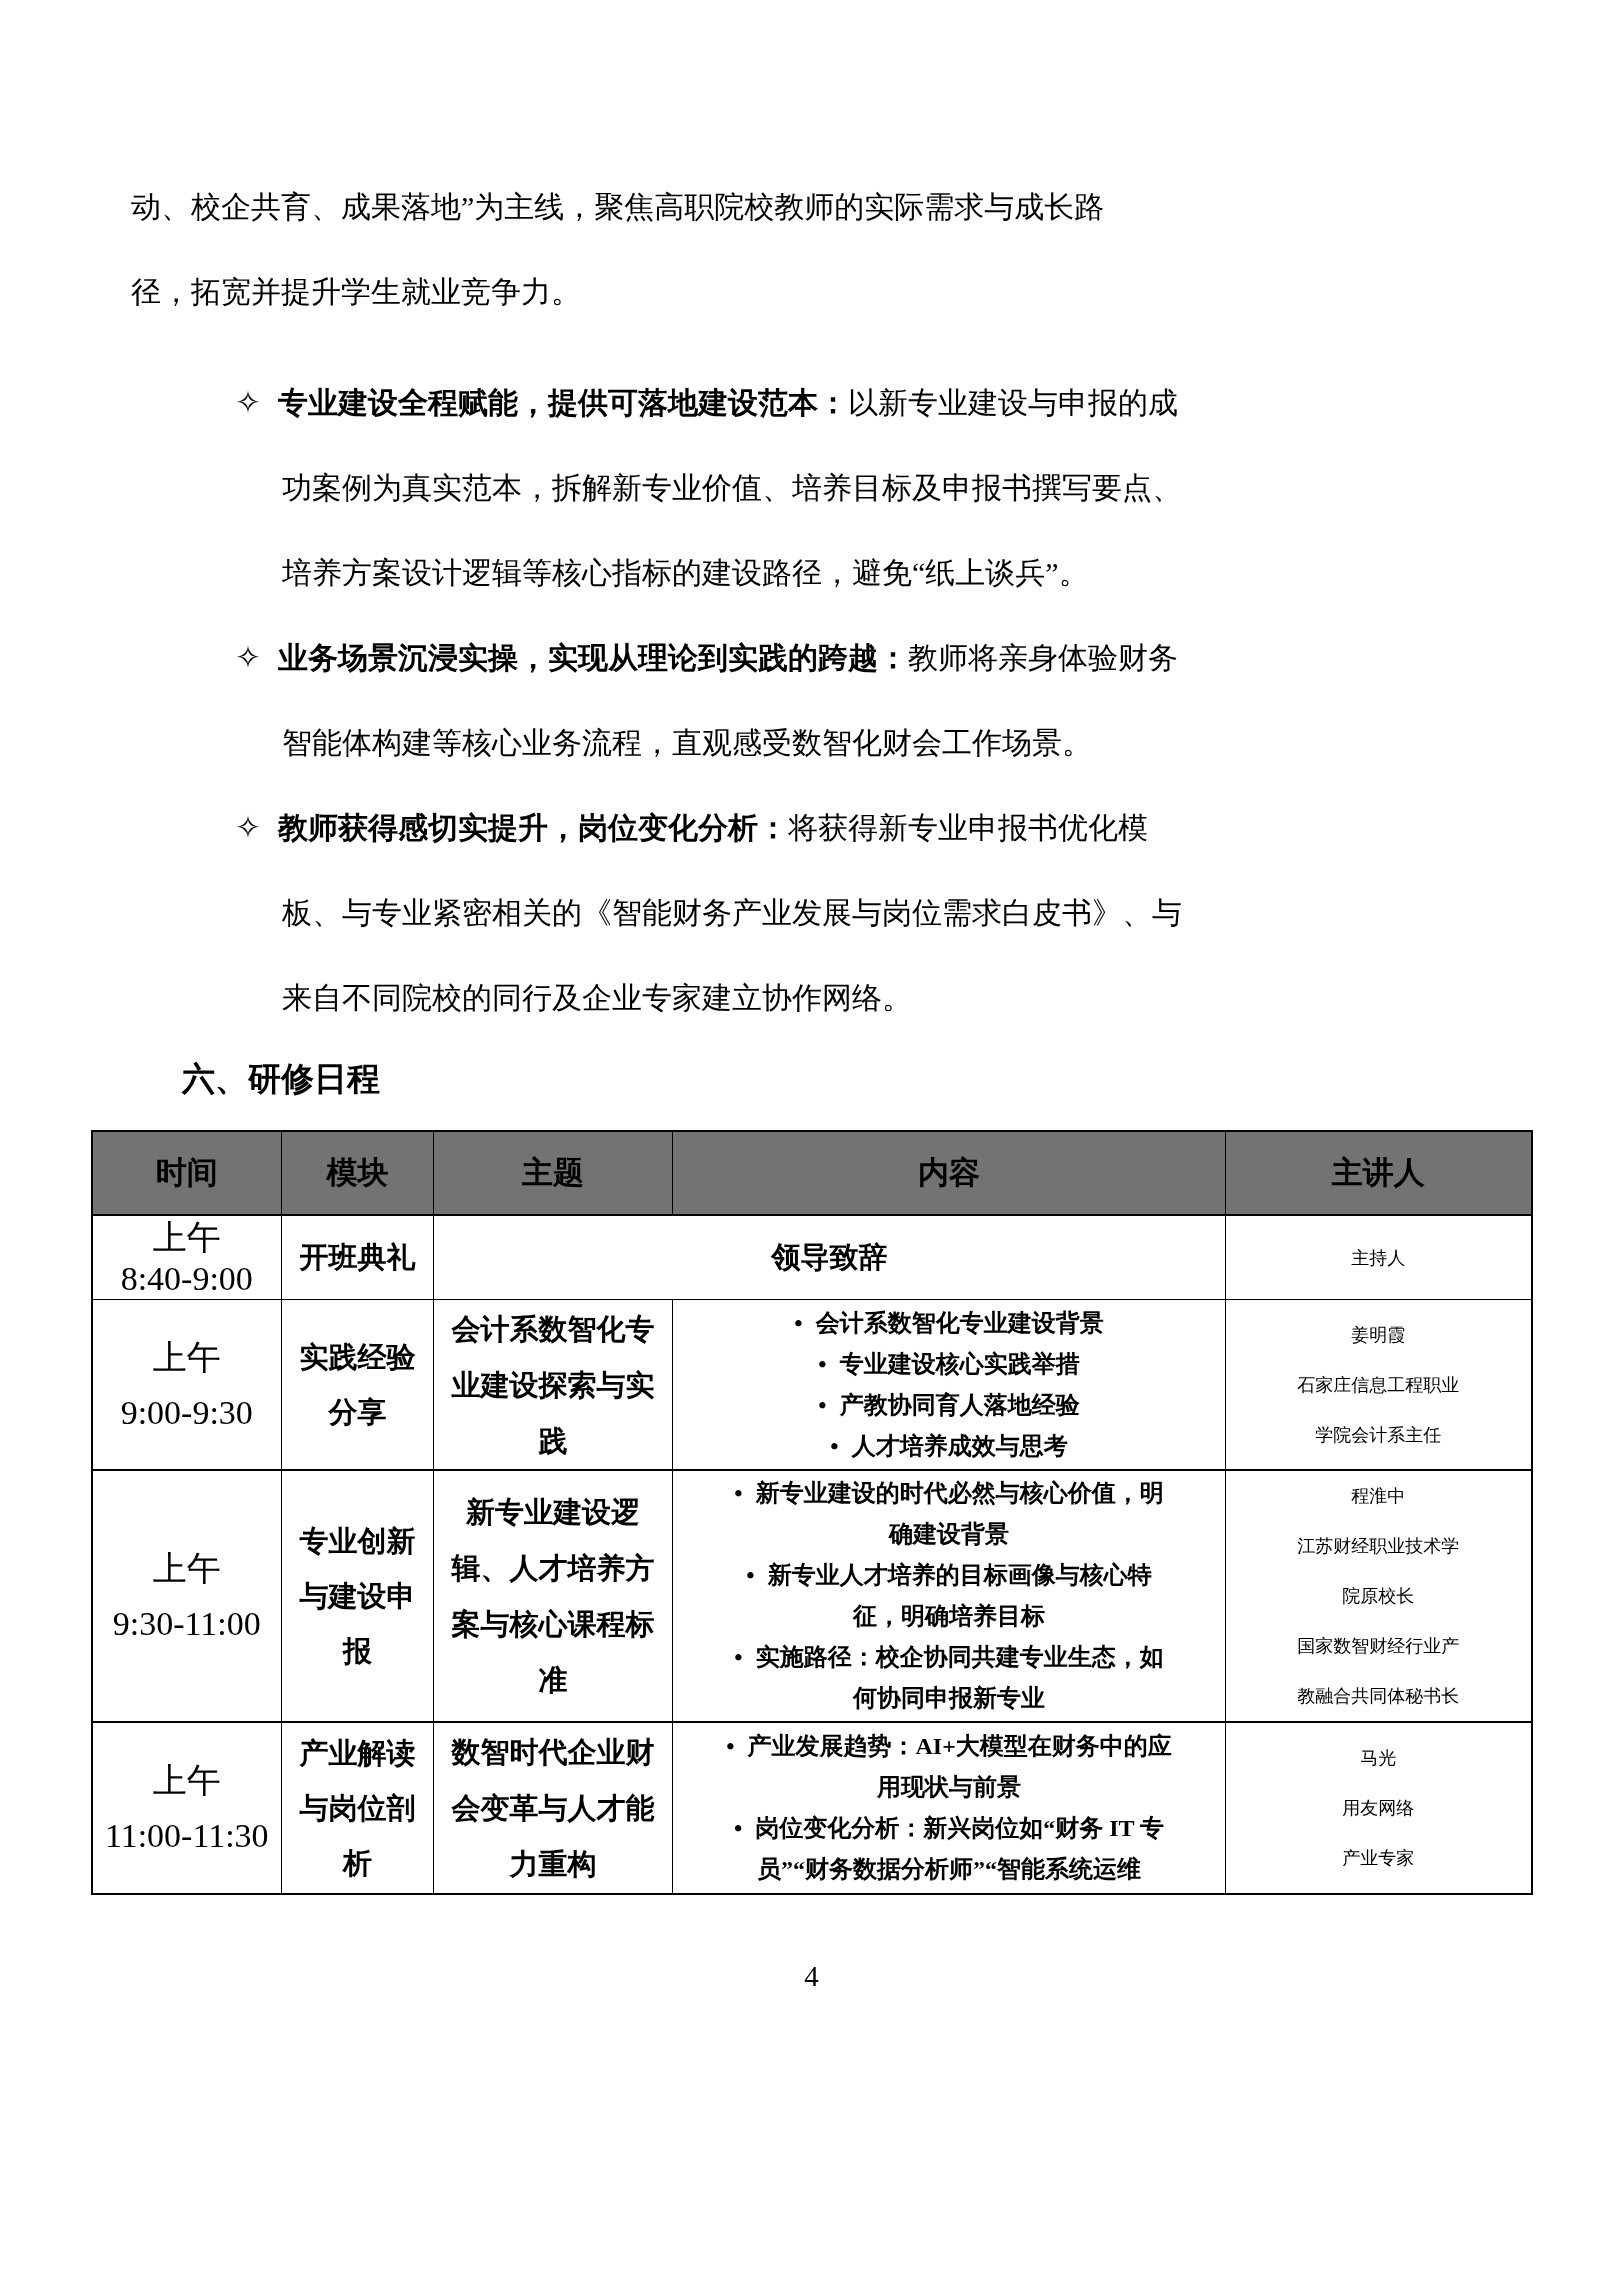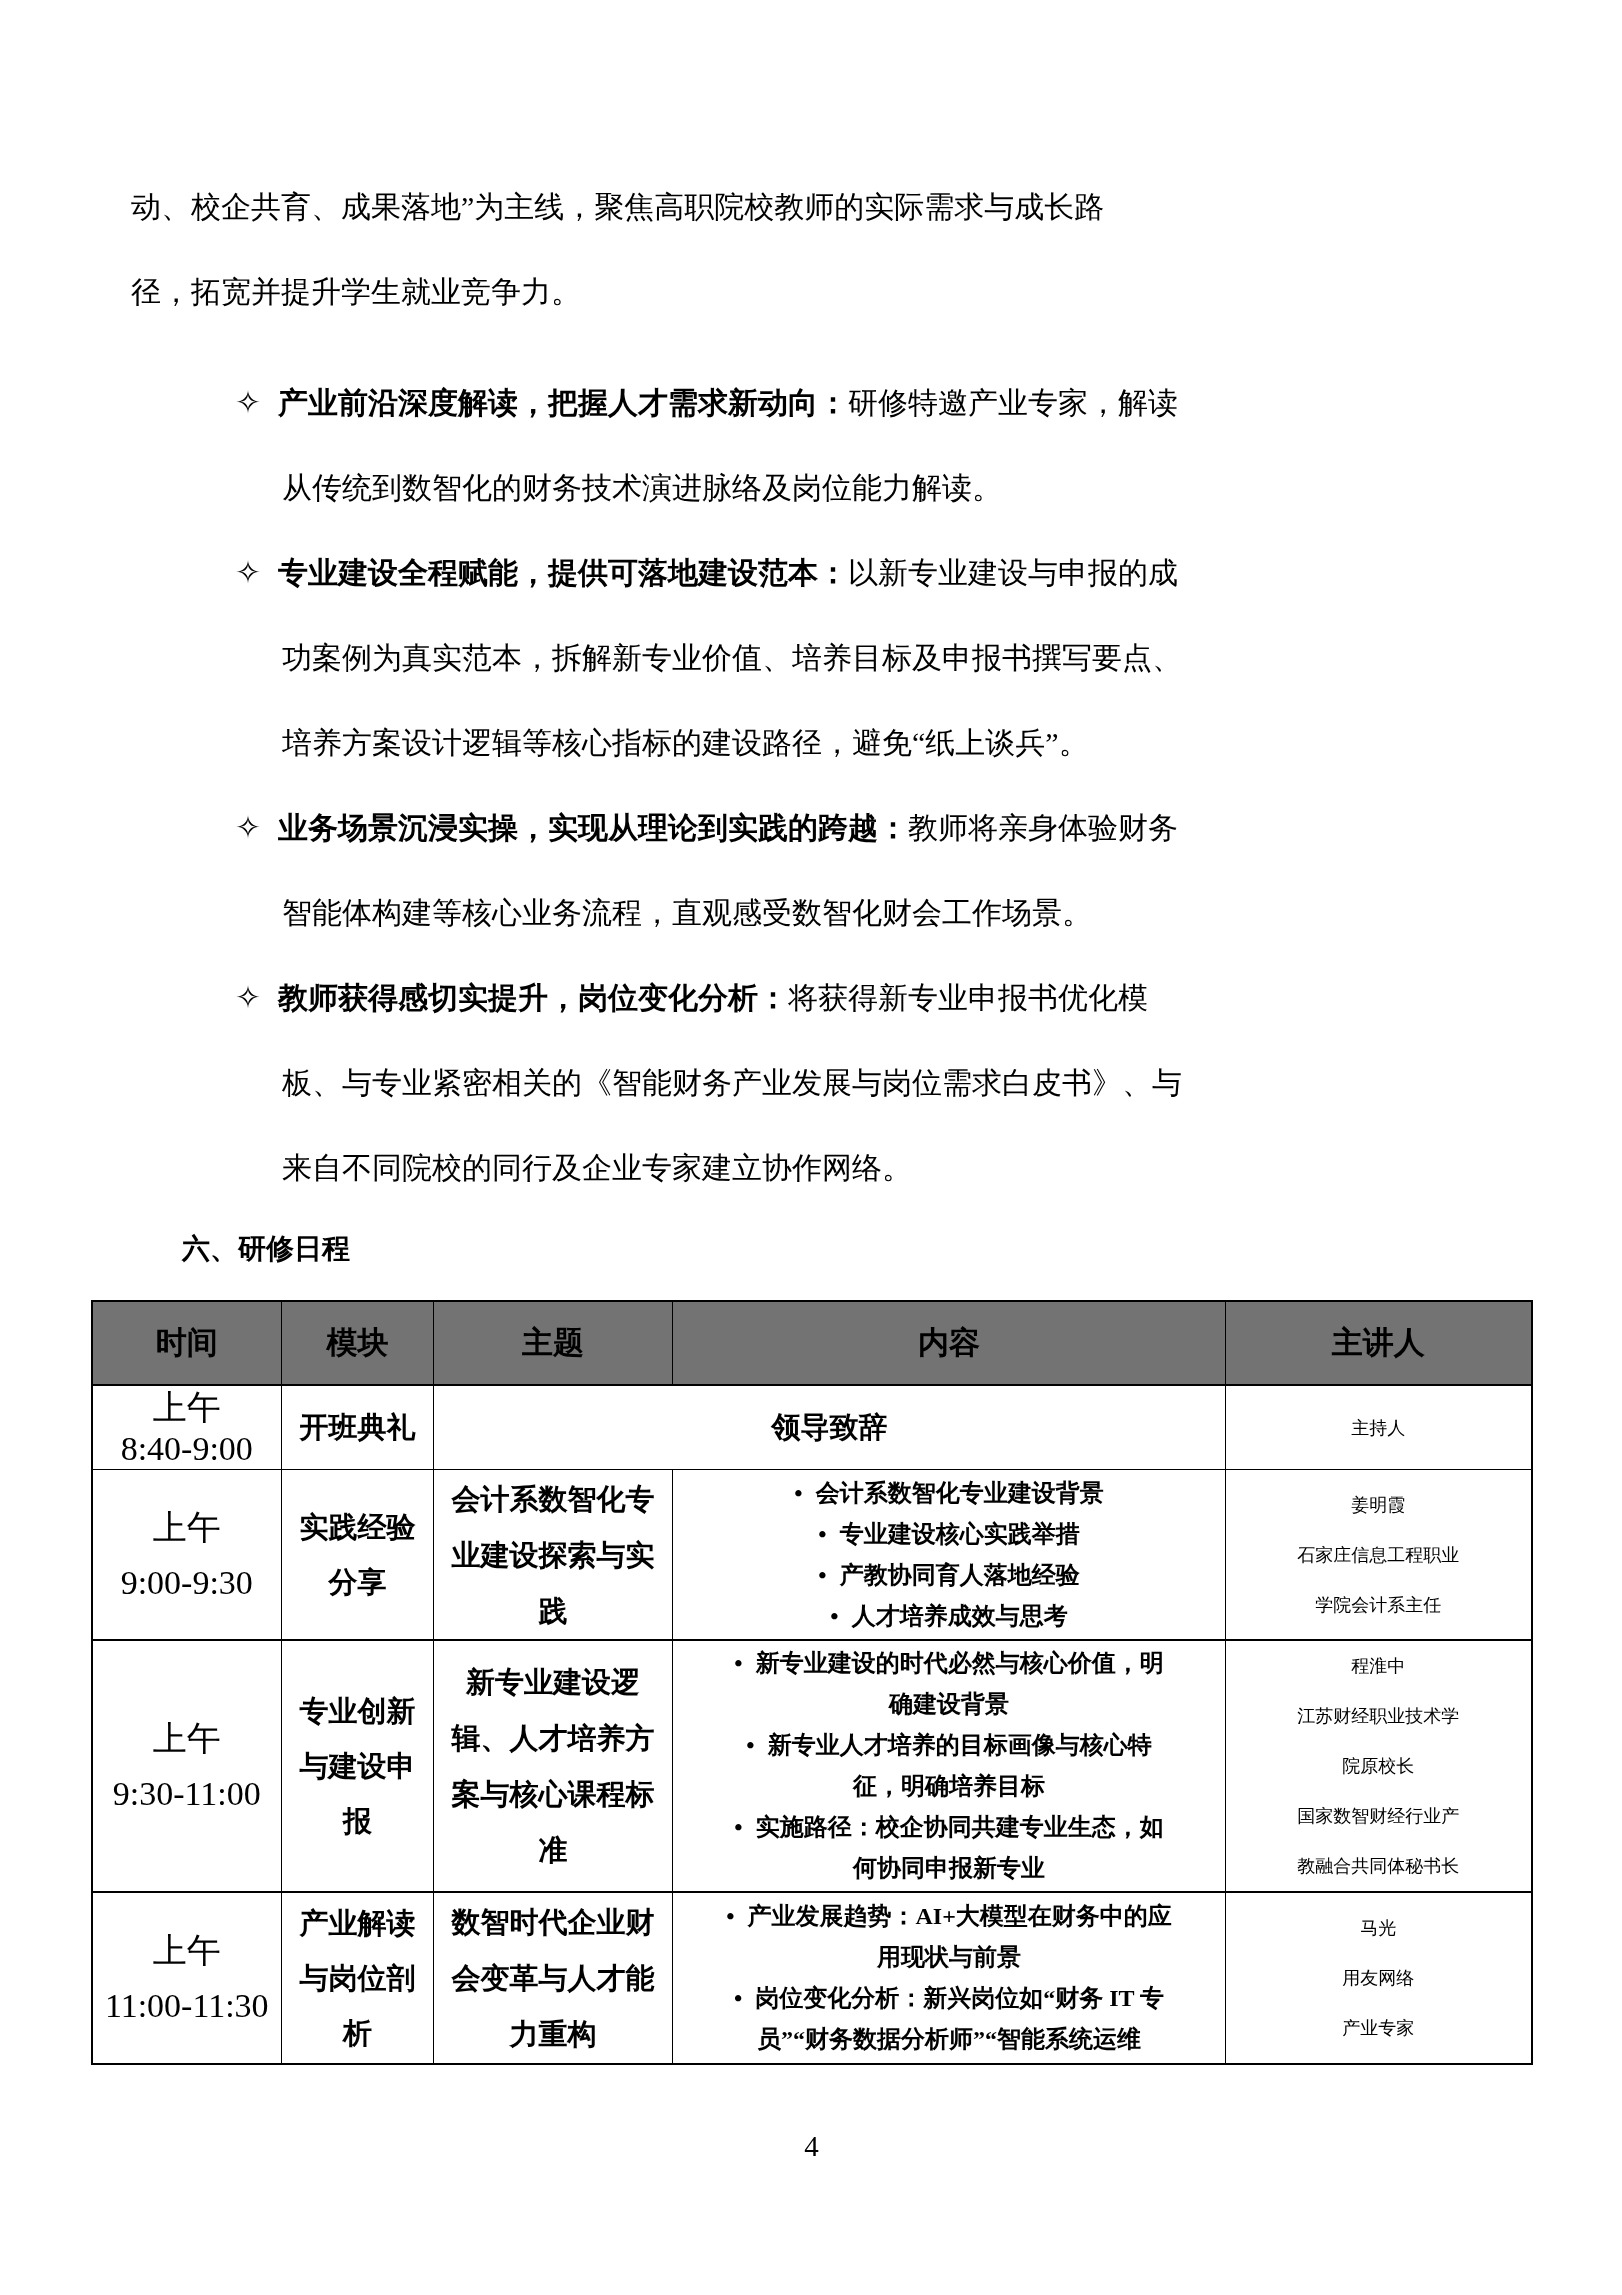--- a/index.html
+++ b/index.html
@@ -20,21 +20,21 @@
     white-space:pre-line;
   }
   .mk {
     display:inline-block; text-indent:0;
     font-family:"DejaVu Sans",sans-serif;
     font-size:31px; margin-right:17px;
   }
   .bold-lead { font-weight:bold; }
   .heading {
     margin:18.3px 131px 0 182px;
-    font-size:28px; font-weight:bold; line-height:41px;
+    font-size:33px; font-weight:bold; line-height:41px;
     font-family:"Liberation Sans","DejaVu Sans",sans-serif;
   }
   table.schedule {
     margin:31px auto 0 auto; width:1440px;
     border-collapse:collapse; table-layout:fixed;
     border:2.6px solid #000;
   }
   table.schedule td {
     border:1.3px solid #000; text-align:center; vertical-align:middle;
     padding:0; overflow:hidden;
@@ -60,22 +60,20 @@
 </style>
 </head>
 <body>
 
 <div class="page">
 
   <div class="para1">动、校企共育、成果落地”为主线，聚焦高职院校教师的实际需求与成长路
 径，拓宽并提升学生就业竞争力。</div>
 
   <div class="bullet-list">
-    <div class="bullet"><span class="mk">✧</span><span class="bold-lead">产业前沿深度解读，把握人才需求新动向：</span><span>研修特邀产业专家，解读
-从传统到数智化的财务技术演进脉络及岗位能力解读。</span></div>
     <div class="bullet"><span class="mk">✧</span><span class="bold-lead">专业建设全程赋能，提供可落地建设范本：</span><span>以新专业建设与申报的成
 功案例为真实范本，拆解新专业价值、培养目标及申报书撰写要点、
 培养方案设计逻辑等核心指标的建设路径，避免“纸上谈兵”。</span></div>
     <div class="bullet"><span class="mk">✧</span><span class="bold-lead">业务场景沉浸实操，实现从理论到实践的跨越：</span><span>教师将亲身体验财务
 智能体构建等核心业务流程，直观感受数智化财会工作场景。</span></div>
     <div class="bullet"><span class="mk">✧</span><span class="bold-lead">教师获得感切实提升，岗位变化分析：</span><span>将获得新专业申报书优化模
 板、与专业紧密相关的《智能财务产业发展与岗位需求白皮书》、与
 来自不同院校的同行及企业专家建立协作网络。</span></div>
   </div>
 

